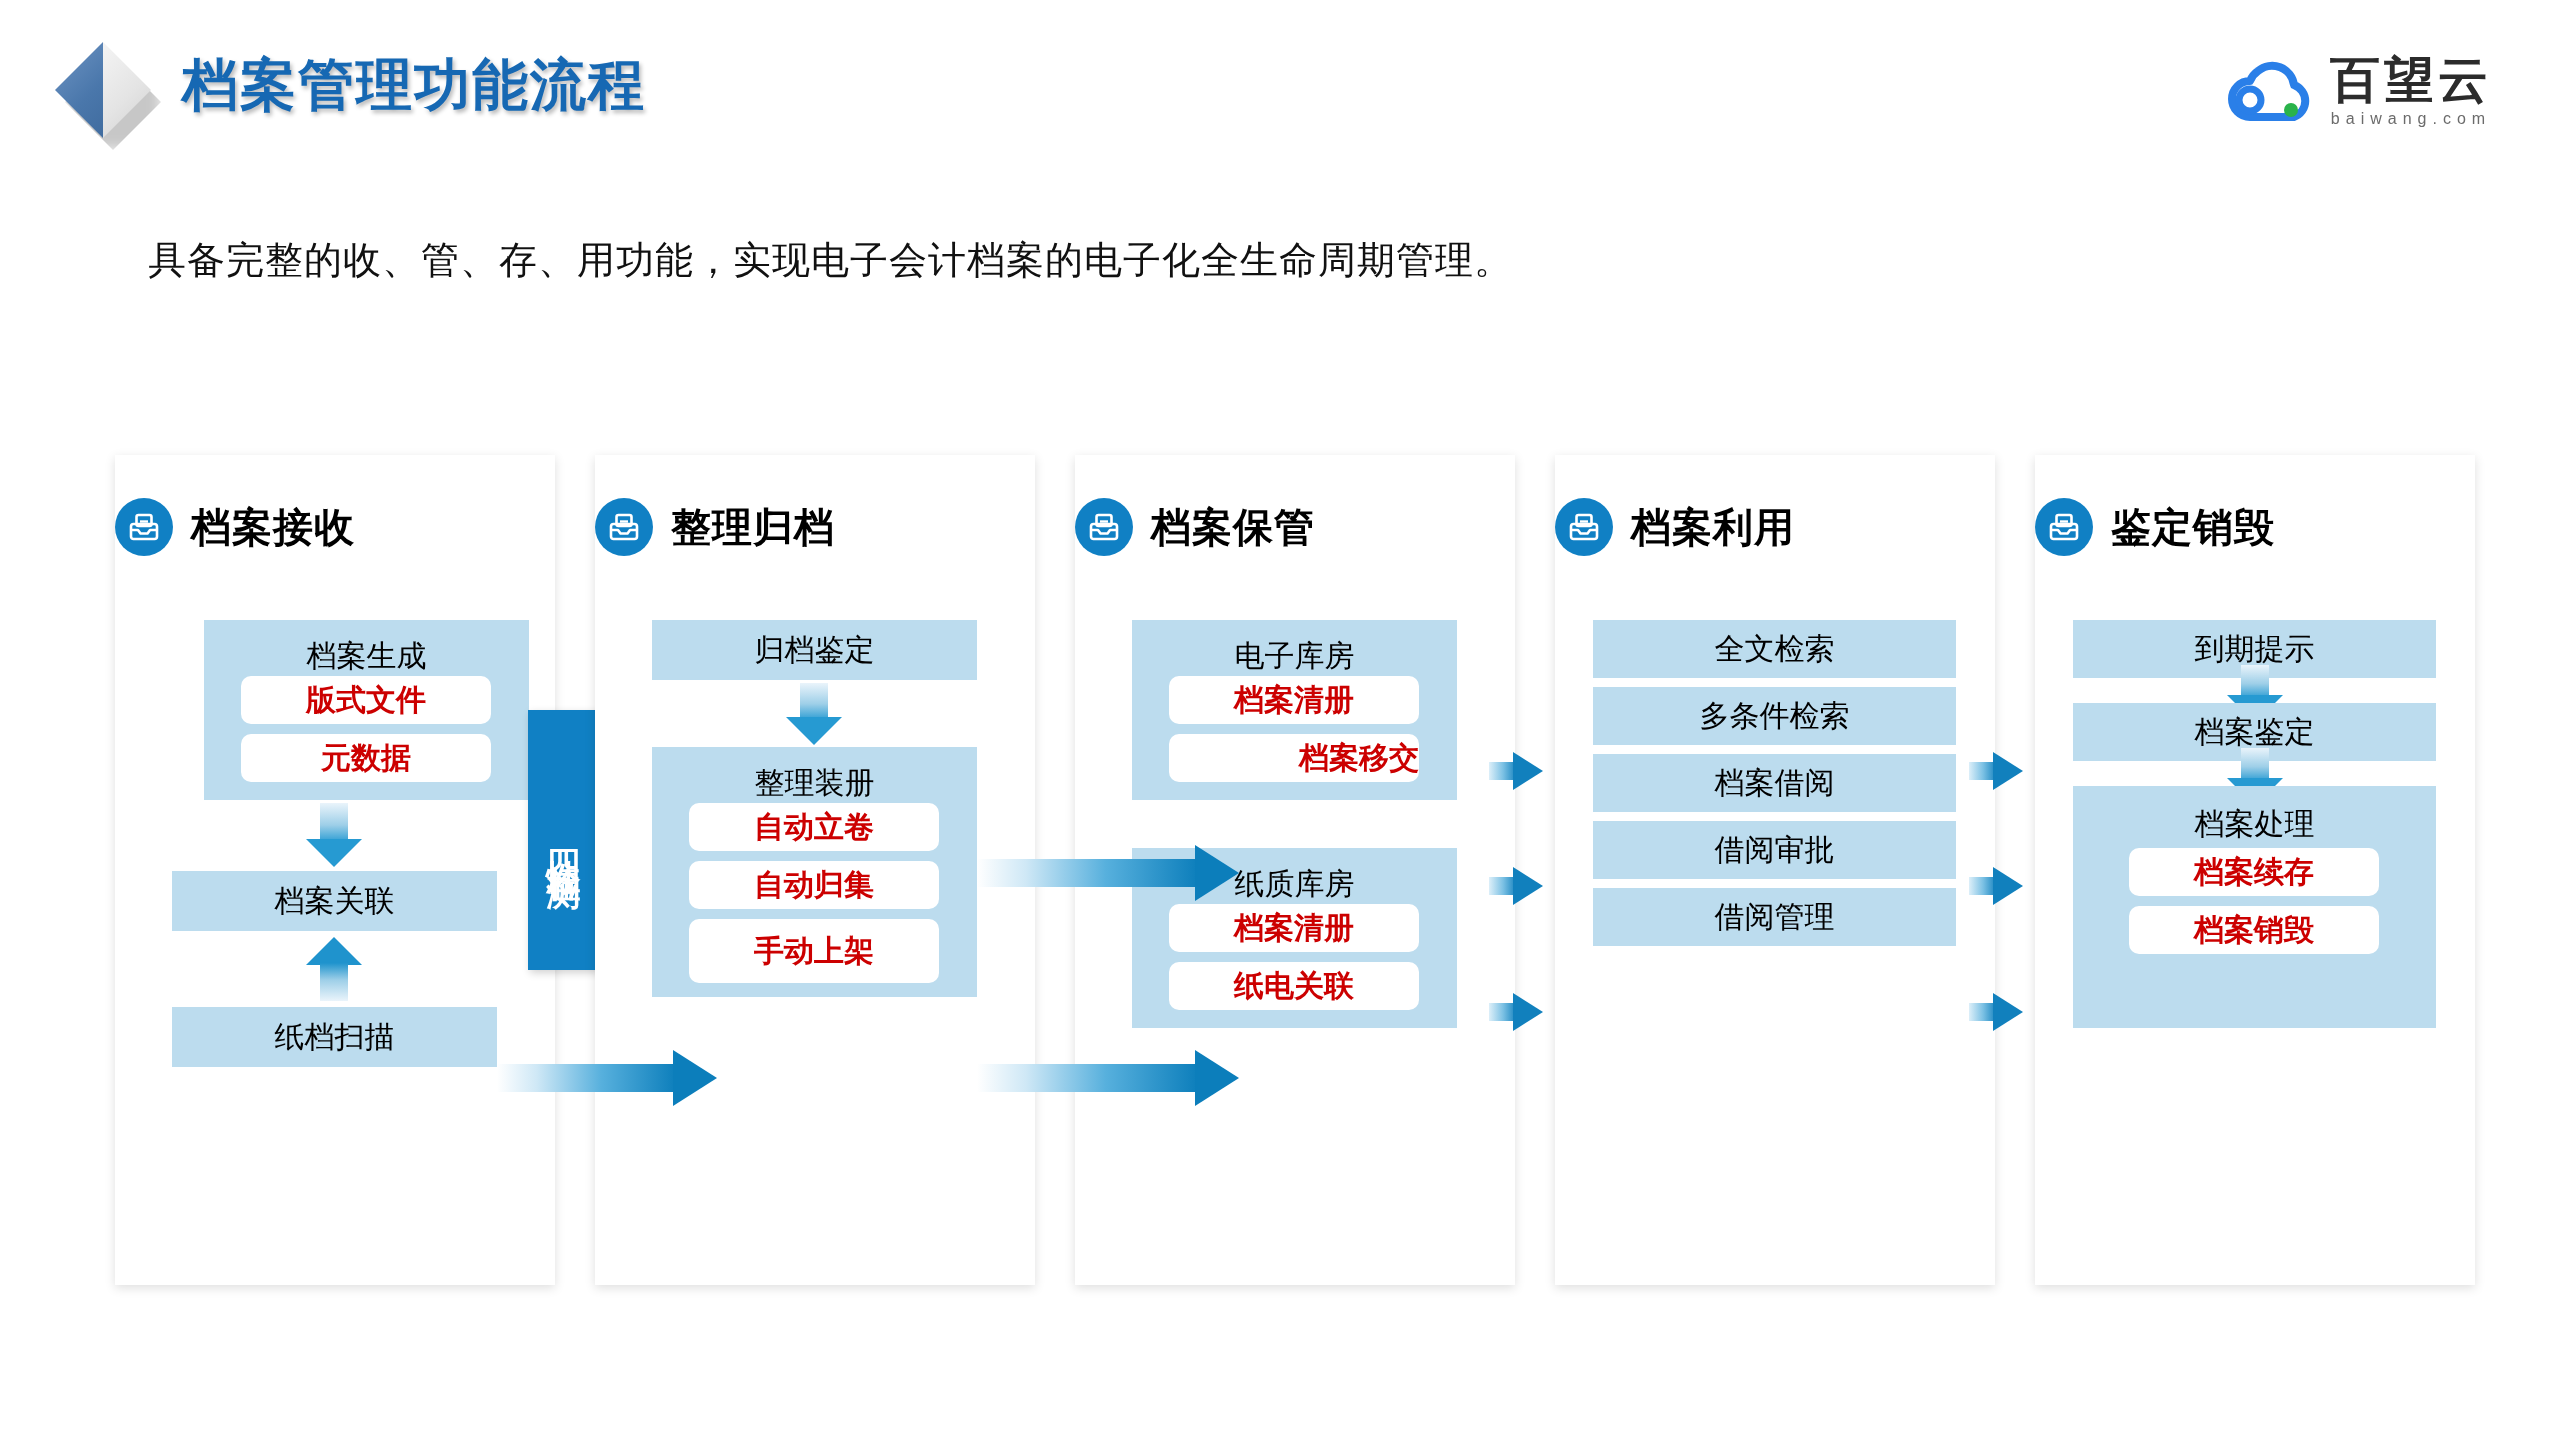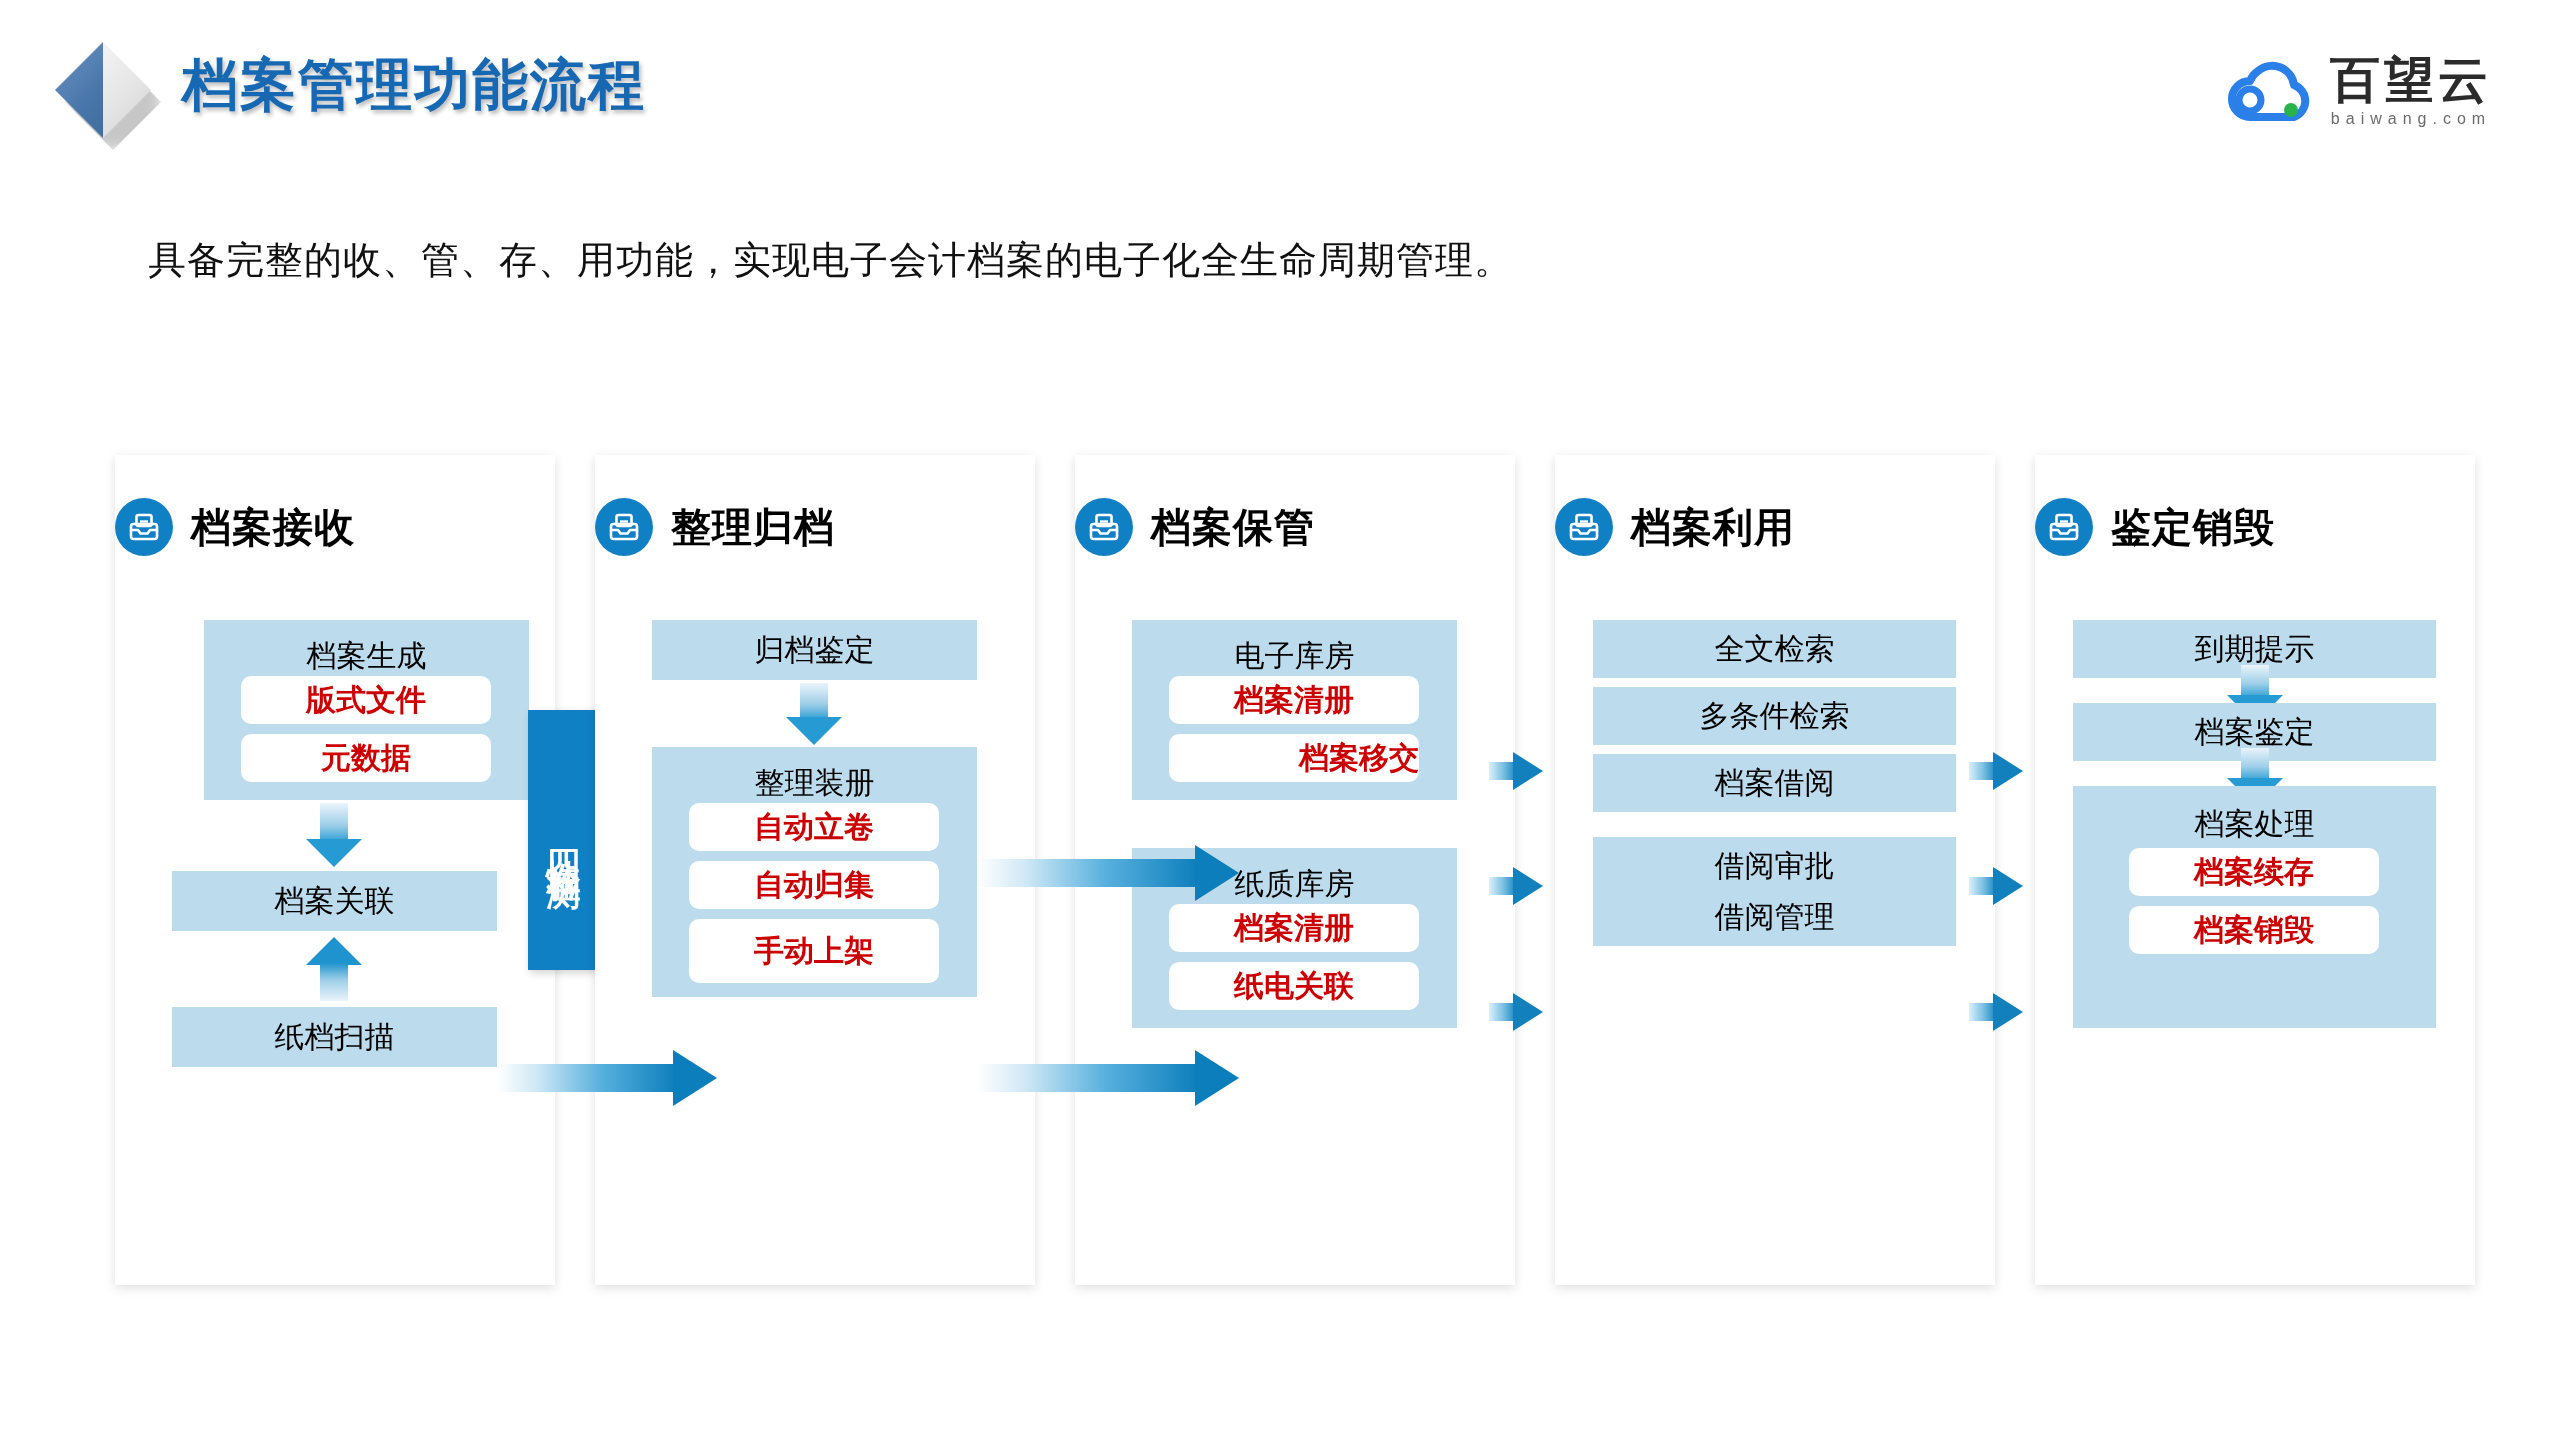--- a/index.html
+++ b/index.html
@@ -328,21 +328,21 @@
 
     <div class="bbox" style="left:38px;top:165px;width:363px;height:58px;display:flex;align-items:center;justify-content:center;">
       <div class="bbox-label">全文检索</div>
     </div>
     <div class="bbox" style="left:38px;top:232px;width:363px;height:58px;display:flex;align-items:center;justify-content:center;">
       <div class="bbox-label">多条件检索</div>
     </div>
     <div class="bbox" style="left:38px;top:299px;width:363px;height:58px;display:flex;align-items:center;justify-content:center;">
       <div class="bbox-label">档案借阅</div>
     </div>
-    <div class="bbox" style="left:38px;top:366px;width:363px;height:58px;display:flex;align-items:center;justify-content:center;margin-top:16px;">
+    <div class="bbox" style="left:38px;top:366px;width:363px;height:58px;display:flex;align-items:center;justify-content:center;">
       <div class="bbox-label">借阅审批</div>
     </div>
     <div class="bbox" style="left:38px;top:433px;width:363px;height:58px;display:flex;align-items:center;justify-content:center;">
       <div class="bbox-label">借阅管理</div>
     </div>
   </div>
 
   <div class="panel p5">
     <div class="panel-head">
       <div class="head-icon">

